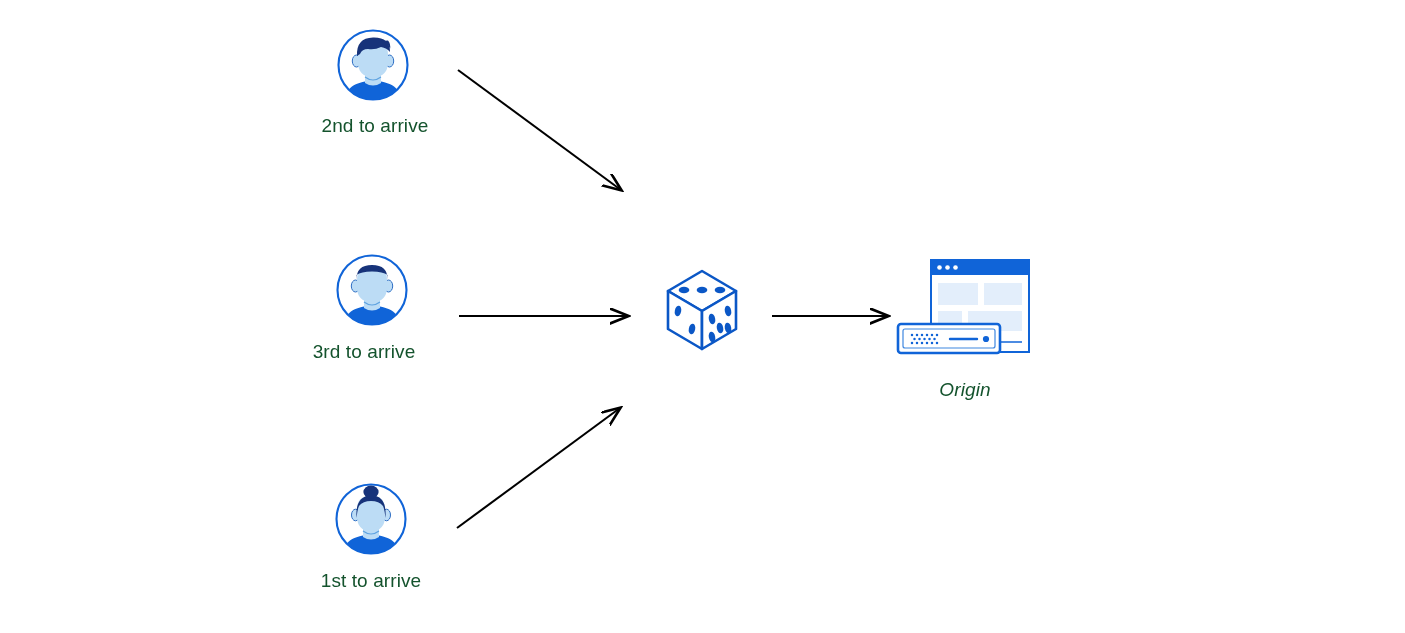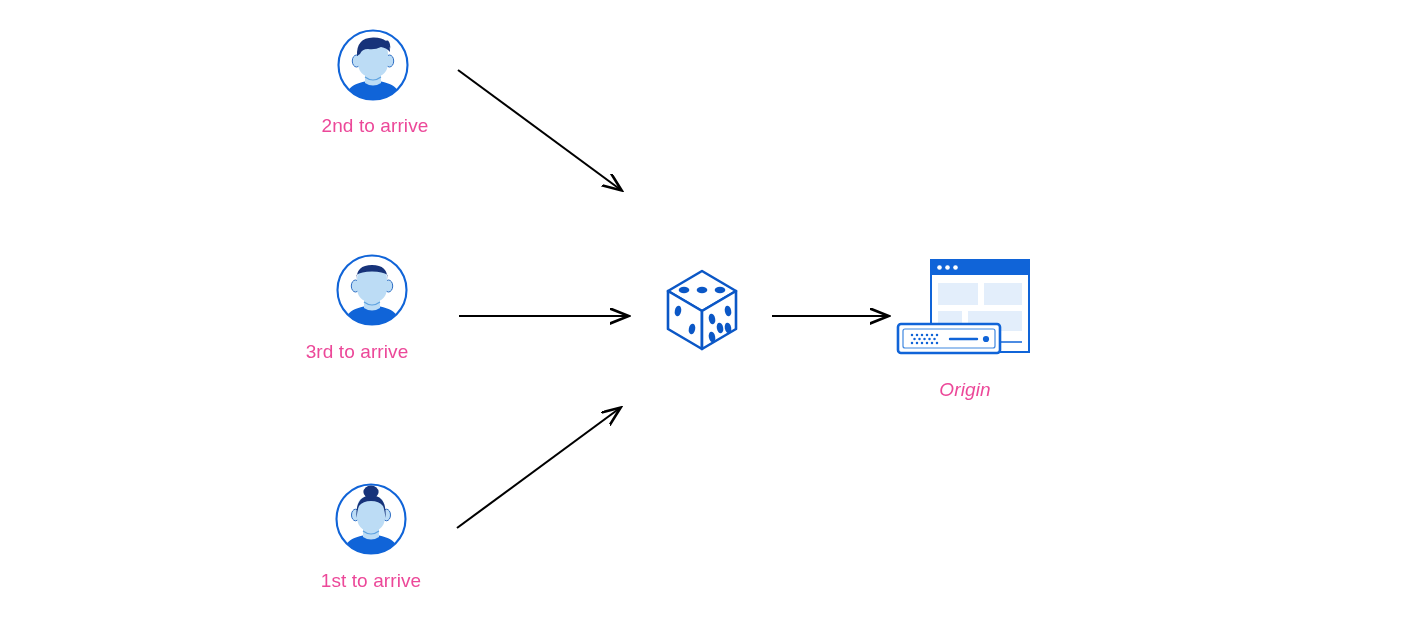--- a/index.html
+++ b/index.html
@@ -18,21 +18,21 @@
     overflow: hidden;
   }
   .avatar-wrap {
     position: absolute;
     width: 76px;
     height: 76px;
   }
   .node-label {
     position: absolute;
     font-size: 19px;
-    color: #ec4899;
+    color: #14532d;
     white-space: nowrap;
     text-align: center;
     letter-spacing: 0.1px;
   }
   .arrow-layer {
     position: absolute;
     left: 0;
     top: 0;
     width: 1405px;
     height: 633px;
@@ -106,21 +106,21 @@
         <path d="M30 44 L30 56 Q38 61 46 56 L46 44 Z" fill="#bcdcf5"></path>
         <path d="M30 50 Q38 56 46 50" fill="none" stroke="#5fa3e0" stroke-width="1.1"></path>
         <ellipse cx="21.5" cy="34" rx="4.2" ry="6" fill="#bcdcf5" stroke="#2f6fc4" stroke-width="1"></ellipse>
         <ellipse cx="54.5" cy="34" rx="4.2" ry="6" fill="#bcdcf5" stroke="#2f6fc4" stroke-width="1"></ellipse>
         <path d="M23 28 Q23 14 38 14 Q53 14 53 28 L53 35 Q53 50 38 50 Q23 50 23 35 Z" fill="#bcdcf5"></path>
 
         <path d="M22.5 28 Q22 13 38 13 Q54 13 53.5 28 L53.5 23 Q49 19.5 38 19.5 Q27 19.5 22.5 23 Z" fill="#17337a"></path>
       </g>
     </svg>
   </div>
-  <div class="node-label" style="left:297px; top:341px; width:120px;">3rd to arrive</div>
+  <div class="node-label" style="left:304px; top:341px; width:120px;">3rd to arrive</div>
 
   <div class="avatar-wrap" style="left:333px; top:481px;">
     <svg width="76" height="76" viewBox="0 0 76 76" xmlns="http://www.w3.org/2000/svg">
       <defs>
         <clipPath id="clipC">
             <circle cx="38" cy="38" r="34.5"></circle>
           </clipPath>
       </defs>
       <circle cx="38" cy="38" r="34.5" fill="#ffffff" stroke="#1064d8" stroke-width="2.1"></circle>
       <g clip-path="url(#clipC)">

